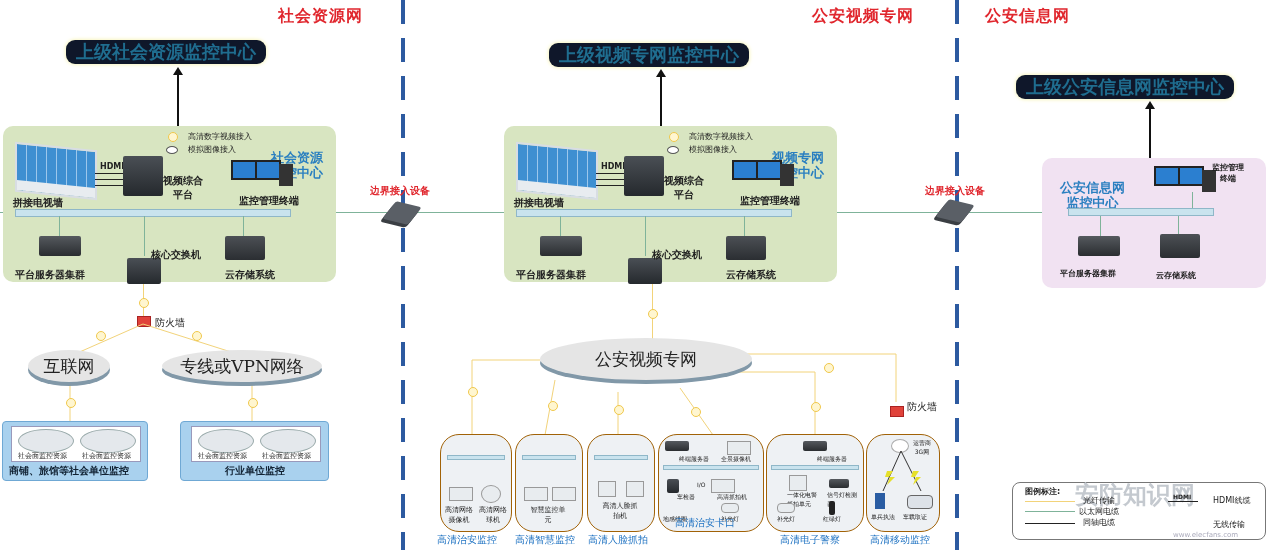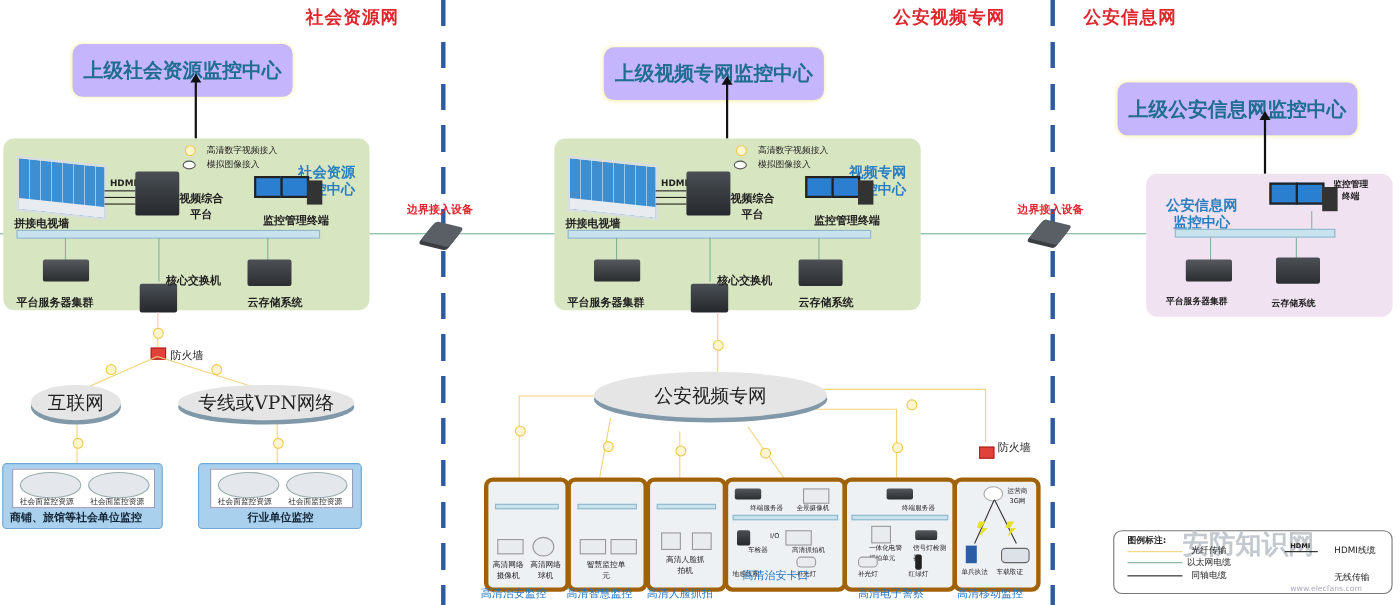--- a/index.html
+++ b/index.html
@@ -1,20 +1,20 @@
 <!DOCTYPE html>
 <html><head>
 <meta charset="utf-8">
 <style>
   html,body{margin:0;padding:0;background:#fff;}
   body{width:1273px;height:550px;position:relative;overflow:hidden;font-family:"DejaVu Sans",sans-serif;}
   .abs{position:absolute;}
   .zone-title{color:#e0262d;font-weight:bold;font-size:16px;letter-spacing:1px;}
   .divider{position:absolute;top:0;width:4px;height:550px;background:repeating-linear-gradient(to bottom,#2d5aa0 0 24px,transparent 24px 38px);}
-  .upper{background:#c4b5fd;border-radius:9px;color:#1f6d8f;font-weight:bold;font-size:18px;padding:12px 10px;white-space:nowrap;box-shadow:0 0 4px #f4f0a0;}
+  .upper{background:#0f172a;border-radius:9px;color:#1f6d8f;font-weight:bold;font-size:18px;padding:0 10px;white-space:nowrap;box-shadow:0 0 4px #f4f0a0;}
   .arrow-up{position:absolute;width:2px;background:#111;}
   .arrow-up::before{content:"";position:absolute;top:-7px;left:-4px;border-left:5px solid transparent;border-right:5px solid transparent;border-bottom:8px solid #111;}
   .center{border-radius:10px;}
   .green{background:#d8e5c1;}
   .pink{background:#f1e2f2;}
   .center-title{color:#2a7fc0;font-weight:bold;font-size:13px;line-height:15px;text-align:center;margin-top:16px;}
   .bus{position:absolute;height:6px;background:#c9e3ee;border:1px solid #8fb7c8;}
   .vline{position:absolute;width:1px;background:#7fb39a;}
   .hline{position:absolute;height:1px;background:#7fb39a;}
   .yline{position:absolute;background:#f2d37a;}
@@ -28,21 +28,21 @@
   .storage{position:absolute;width:40px;height:24px;background:linear-gradient(#4c5055,#2b2e32);border-radius:2px;}
   .border-dev{position:absolute;width:30px;height:18px;background:#5a5f66;transform:skewX(-30deg) rotate(12deg);border-radius:3px;box-shadow:0 3px 0 #3a3e43;}
   .red-lbl{color:#e0262d;font-weight:bold;font-size:10px;white-space:nowrap;}
   .cloud{position:absolute;background:#e5e5e5;border-radius:50%;box-shadow:0 4px 0 #8198a8;display:flex;align-items:center;justify-content:center;color:#222;font-family:"DejaVu Serif",serif;}
   .fiber{position:absolute;width:8px;height:8px;border-radius:50%;border:1px solid #f0c84c;background:#fff6d0;}
   .firewall{position:absolute;width:12px;height:9px;background:#e0423a;border:1px solid #a22;}
   .blue-panel{position:absolute;background:#a9d1ee;border:1px solid #6fa8d4;border-radius:4px;}
   .white-inner{position:absolute;background:#fff;border:1px solid #99b;}
   .mini-cloud{position:absolute;width:54px;height:22px;background:#e4e8ec;border-radius:50%;border:1px solid #9aa;}
   .panel-title{font-size:10px;font-weight:bold;color:#123;white-space:nowrap;}
-  .term-box{position:absolute;background:#eef1f4;border:4px solid #a16207;border-radius:8px;}
+  .term-box{position:absolute;background:#eef1f4;border:1px solid #a16207;border-radius:19px;}
   .term-title{color:#1e72c2;font-weight:normal;font-size:10px;white-space:nowrap;}
   .cam{position:absolute;width:22px;height:12px;background:#e8ecef;border:1px solid #999;}
   .legend{position:absolute;border:1px solid #777;border-radius:8px;background:#fff;}
   .wm{color:#c4c9cf;font-size:24px;font-weight:bold;white-space:nowrap;}
 </style>
 </head>
 <body>
 
 <div class="abs zone-title" style="left:278px;top:6px;">社会资源网</div>
 <div class="abs zone-title" style="left:812px;top:6px;">公安视频专网</div>

